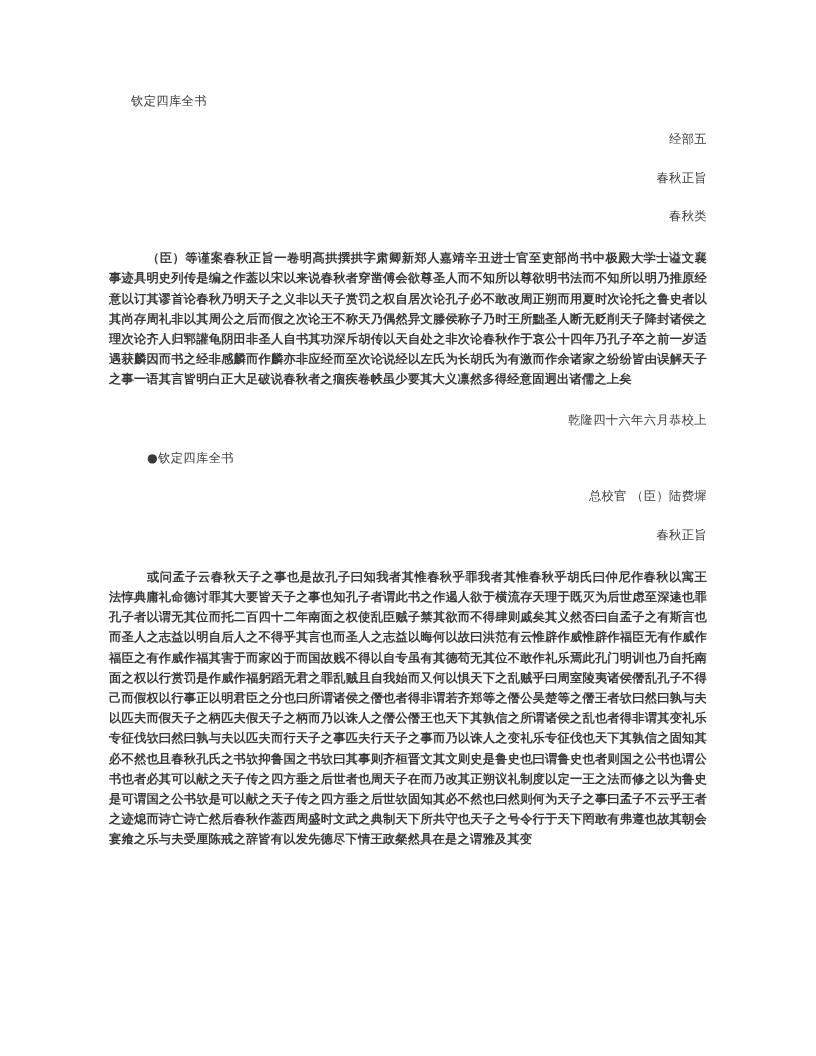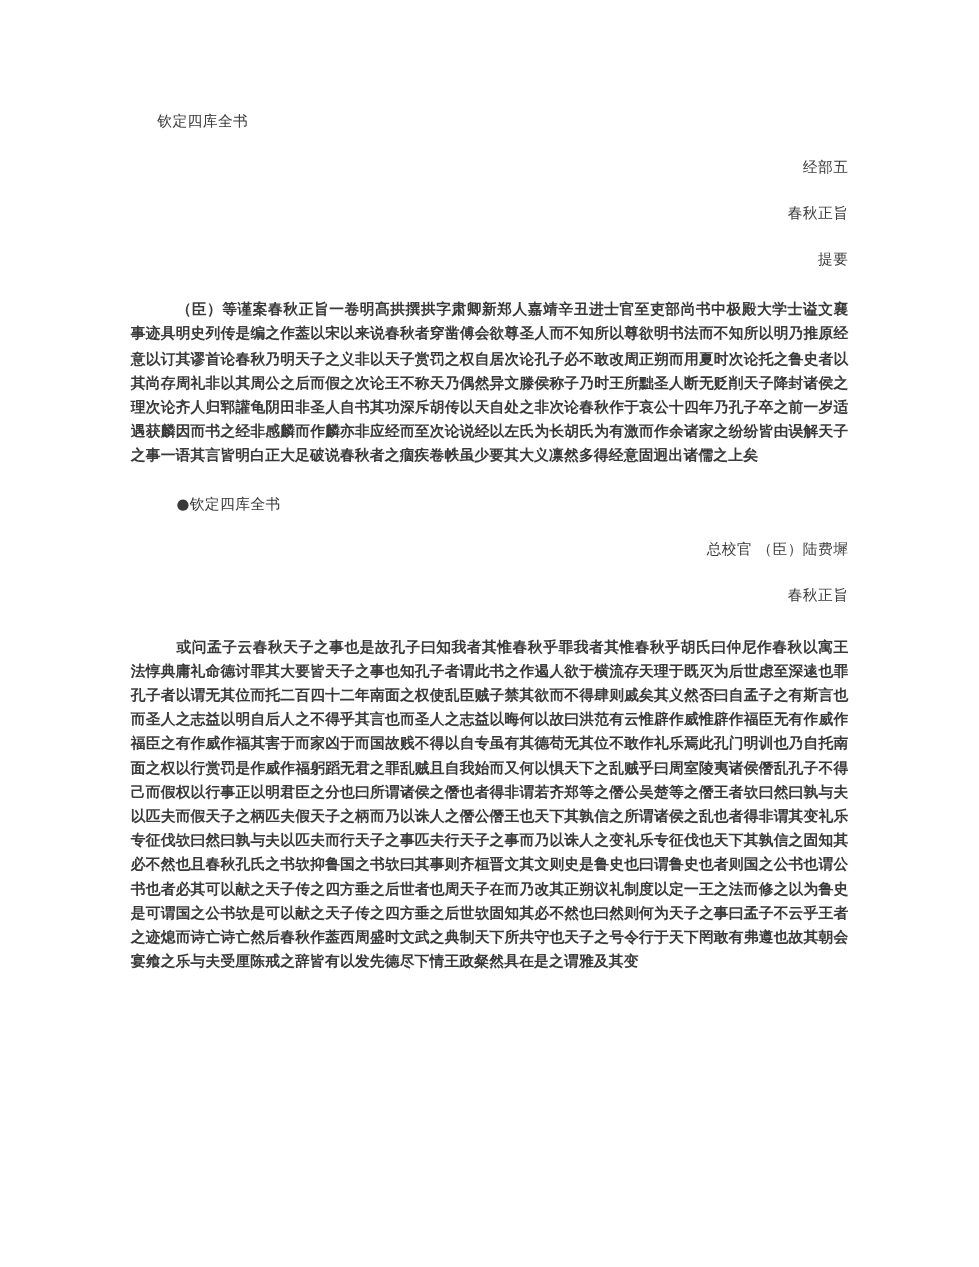--- a/index.html
+++ b/index.html
@@ -55,25 +55,26 @@
 
 <div class="page">
   <div class="doc-body">
 
     <div class="line indent-0">钦定四库全书</div>
 
     <div class="line indent-1">经部五</div>
 
     <div class="line indent-1">春秋正旨</div>
 
+    <div class="line indent-1">春秋类</div>
 
-    <div class="line indent-1">提要</div>
 
     <p class="para">（臣）等谨案春秋正旨一卷明髙拱撰拱字肃卿新郑人嘉靖辛丑进士官至吏部尚书中极殿大学士谥文襄事迹具明史列传是编之作葢以宋以来说春秋者穿凿傅会欲尊圣人而不知所以尊欲明书法而不知所以明乃推原经意以订其谬首论春秋乃明天子之义非以天子赏罚之权自居次论孔子必不敢改周正朔而用夏时次论托之鲁史者以其尚存周礼非以其周公之后而假之次论王不称天乃偶然异文滕侯称子乃时王所黜圣人断无贬削天子降封诸侯之理次论齐人归郓讙龟阴田非圣人自书其功深斥胡传以天自处之非次论春秋作于哀公十四年乃孔子卒之前一岁适遇获麟因而书之经非感麟而作麟亦非应经而至次论说经以左氏为长胡氏为有激而作余诸家之纷纷皆由误解天子之事一语其言皆明白正大足破说春秋者之痼疾卷帙虽少要其大义凛然多得经意固迥出诸儒之上矣</p>
 
+    <div class="line indent-1">乾隆四十六年六月恭校上</div>
 
 
     <div class="line indent-bullet">●钦定四库全书</div>
 
     <div class="line indent-1">总校官 （臣）陆费墀</div>
 
     <div class="line indent-1">春秋正旨</div>
 
 
     <p class="para">或问孟子云春秋天子之事也是故孔子曰知我者其惟春秋乎罪我者其惟春秋乎胡氏曰仲尼作春秋以寓王法惇典庸礼命德讨罪其大要皆天子之事也知孔子者谓此书之作遏人欲于横流存天理于既灭为后世虑至深逺也罪孔子者以谓无其位而托二百四十二年南面之权使乱臣贼子禁其欲而不得肆则戚矣其义然否曰自孟子之有斯言也而圣人之志益以明自后人之不得乎其言也而圣人之志益以晦何以故曰洪范有云惟辟作威惟辟作福臣无有作威作福臣之有作威作福其害于而家凶于而国故贱不得以自专虽有其德苟无其位不敢作礼乐焉此孔门明训也乃自托南面之权以行赏罚是作威作福躬蹈无君之罪乱贼且自我始而又何以惧天下之乱贼乎曰周室陵夷诸侯僭乱孔子不得己而假权以行事正以明君臣之分也曰所谓诸侯之僭也者得非谓若齐郑等之僭公吴楚等之僭王者欤曰然曰孰与夫以匹夫而假天子之柄匹夫假天子之柄而乃以诛人之僭公僭王也天下其孰信之所谓诸侯之乱也者得非谓其变礼乐专征伐欤曰然曰孰与夫以匹夫而行天子之事匹夫行天子之事而乃以诛人之变礼乐专征伐也天下其孰信之固知其必不然也且春秋孔氏之书欤抑鲁国之书欤曰其事则齐桓晋文其文则史是鲁史也曰谓鲁史也者则国之公书也谓公书也者必其可以献之天子传之四方垂之后世者也周天子在而乃改其正朔议礼制度以定一王之法而修之以为鲁史是可谓国之公书欤是可以献之天子传之四方垂之后世欤固知其必不然也曰然则何为天子之事曰孟子不云乎王者之迹熄而诗亡诗亡然后春秋作葢西周盛时文武之典制天下所共守也天子之号令行于天下罔敢有弗遵也故其朝会宴飨之乐与夫受厘陈戒之辞皆有以发先德尽下情王政粲然具在是之谓雅及其变</p>

